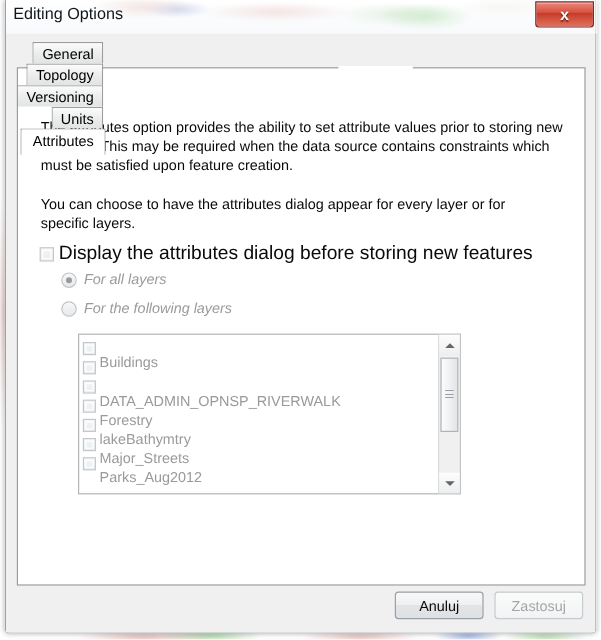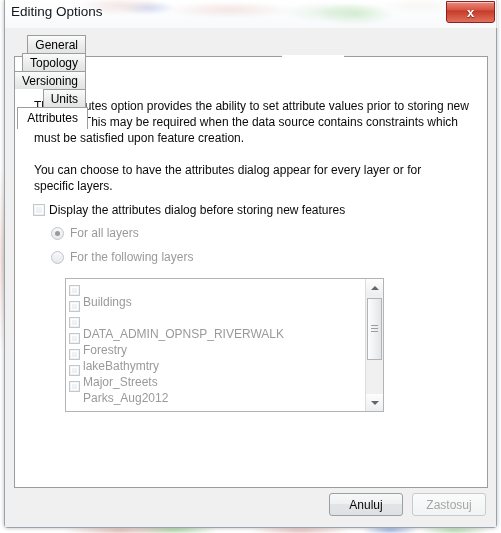--- a/index.html
+++ b/index.html
@@ -204,21 +204,21 @@
     position: relative;
   }
   .win-checkbox::after {
     content: "";
     position: absolute;
     inset: 1px;
     border: 1px solid #ffffff;
   }
   #display-dialog-row .label {
     margin-left: 4px;
-    font-size: 12px;
+    font-size: 16px;
     color: #0a0a0a;
     white-space: nowrap;
   }
 
   
   .radio-row {
     position: absolute;
     left: 36px;
     display: flex;
     align-items: center;
@@ -244,20 +244,21 @@
     width: 5px;
     height: 5px;
     border-radius: 50%;
     background: #9a9a9a;
   }
   .radio-row .label {
     margin-left: 6px;
     font-size: 12px;
     color: #9a9a9a;
     white-space: nowrap;
+    font-style: italic;
   }
 
   
   #layer-list-box {
     position: absolute;
     left: 50px;
     top: 221px;
     width: 319px;
     height: 134px;
     box-sizing: border-box;

